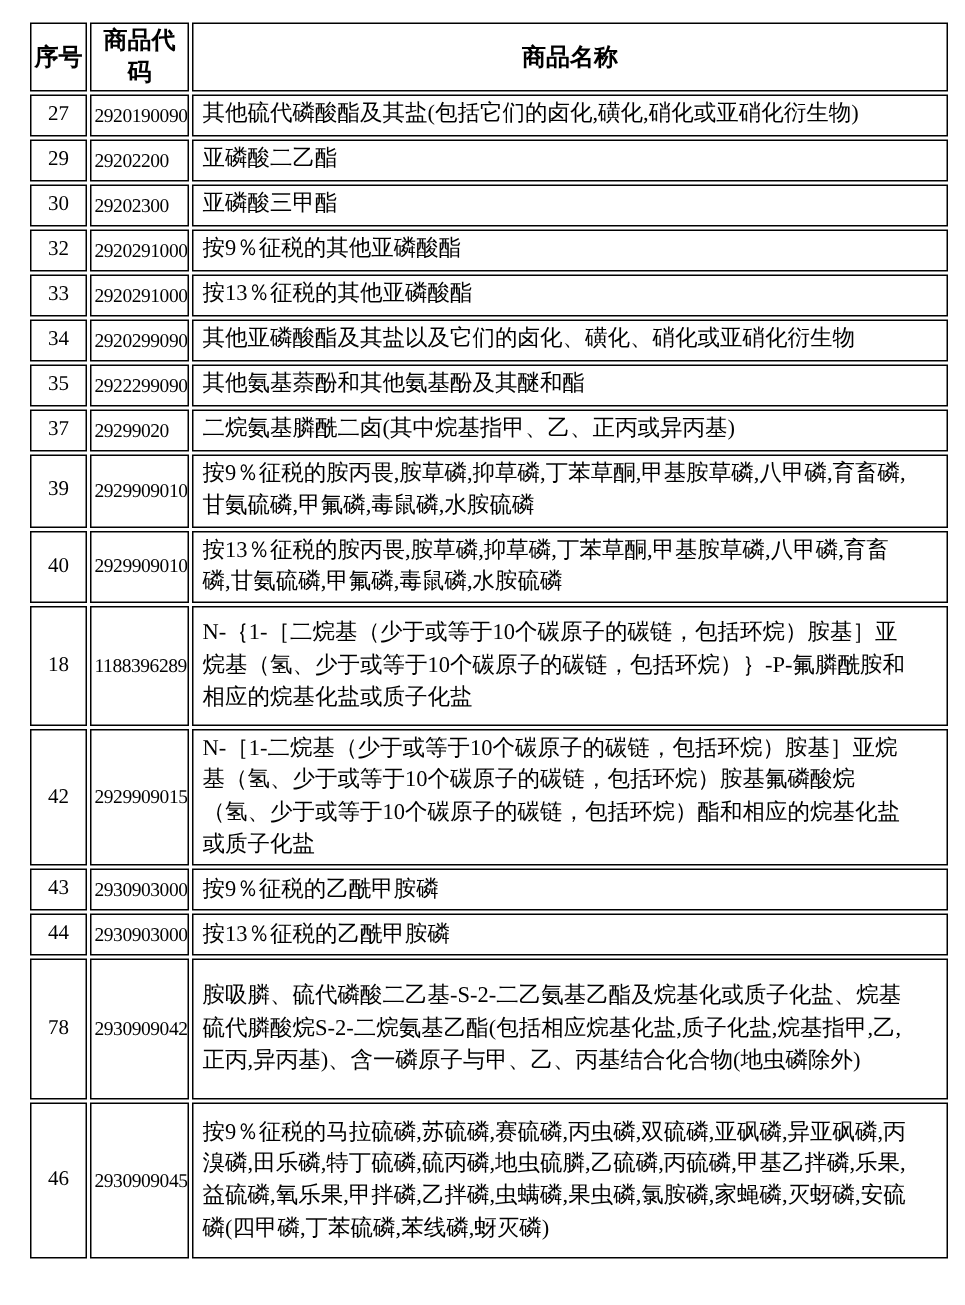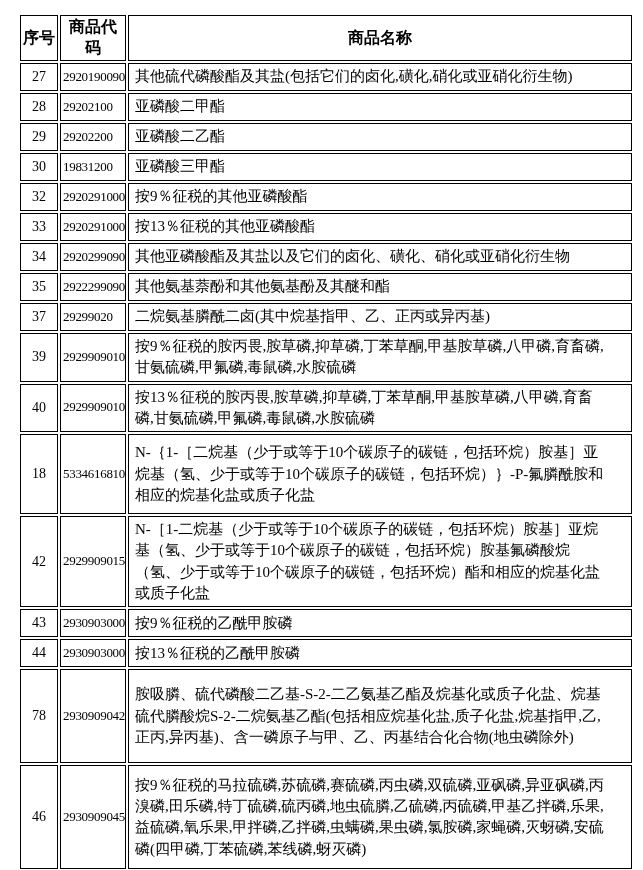--- a/index.html
+++ b/index.html
@@ -82,32 +82,27 @@
         <th class="col-code">商品代码</th>
         <th class="col-name">商品名称</th>
       </tr>
 
       <tr class="rh1">
         <td class="cell-no">27</td>
         <td class="cell-code">2920190090</td>
         <td class="cell-name">其他硫代磷酸酯及其盐(包括它们的卤化,磺化,硝化或亚硝化衍生物)</td>
       </tr>
       <tr class="rh1">
-        <td class="cell-no">28</td>
-        <td class="cell-code">29202100</td>
-        <td class="cell-name">亚磷酸二甲酯</td>
-      </tr>
-      <tr class="rh1">
         <td class="cell-no">29</td>
         <td class="cell-code">29202200</td>
         <td class="cell-name">亚磷酸二乙酯</td>
       </tr>
       <tr class="rh1">
         <td class="cell-no">30</td>
-        <td class="cell-code">19831200</td>
+        <td class="cell-code">29202300</td>
         <td class="cell-name">亚磷酸三甲酯</td>
       </tr>
       <tr class="rh1">
         <td class="cell-no">32</td>
         <td class="cell-code">29202910001</td>
         <td class="cell-name">按9％征税的其他亚磷酸酯</td>
       </tr>
       <tr class="rh1">
         <td class="cell-no">33</td>
         <td class="cell-code">29202910002</td>
@@ -133,21 +128,21 @@
         <td class="cell-code">29299090102</td>
         <td class="cell-name">按9％征税的胺丙畏,胺草磷,抑草磷,丁苯草酮,甲基胺草磷,八甲磷,育畜磷,甘氨硫磷,甲氟磷,毒鼠磷,水胺硫磷</td>
       </tr>
       <tr class="rh2">
         <td class="cell-no">40</td>
         <td class="cell-code">29299090103</td>
         <td class="cell-name">按13％征税的胺丙畏,胺草磷,抑草磷,丁苯草酮,甲基胺草磷,八甲磷,育畜磷,甘氨硫磷,甲氟磷,毒鼠磷,水胺硫磷</td>
       </tr>
       <tr class="rh3">
         <td class="cell-no">18</td>
-        <td class="cell-code">5334616810</td>
+        <td class="cell-code">1188396289</td>
         <td class="cell-name">N-｛1-［二烷基（少于或等于10个碳原子的碳链，包括环烷）胺基］亚烷基（氢、少于或等于10个碳原子的碳链，包括环烷）｝-P-氟膦酰胺和相应的烷基化盐或质子化盐</td>
       </tr>
       <tr class="rh3">
         <td class="cell-no">42</td>
         <td class="cell-code">2929909015</td>
         <td class="cell-name">N-［1-二烷基（少于或等于10个碳原子的碳链，包括环烷）胺基］亚烷基（氢、少于或等于10个碳原子的碳链，包括环烷）胺基氟磷酸烷（氢、少于或等于10个碳原子的碳链，包括环烷）酯和相应的烷基化盐或质子化盐</td>
       </tr>
       <tr class="rh1">
         <td class="cell-no">43</td>
         <td class="cell-code">29309030001</td>

